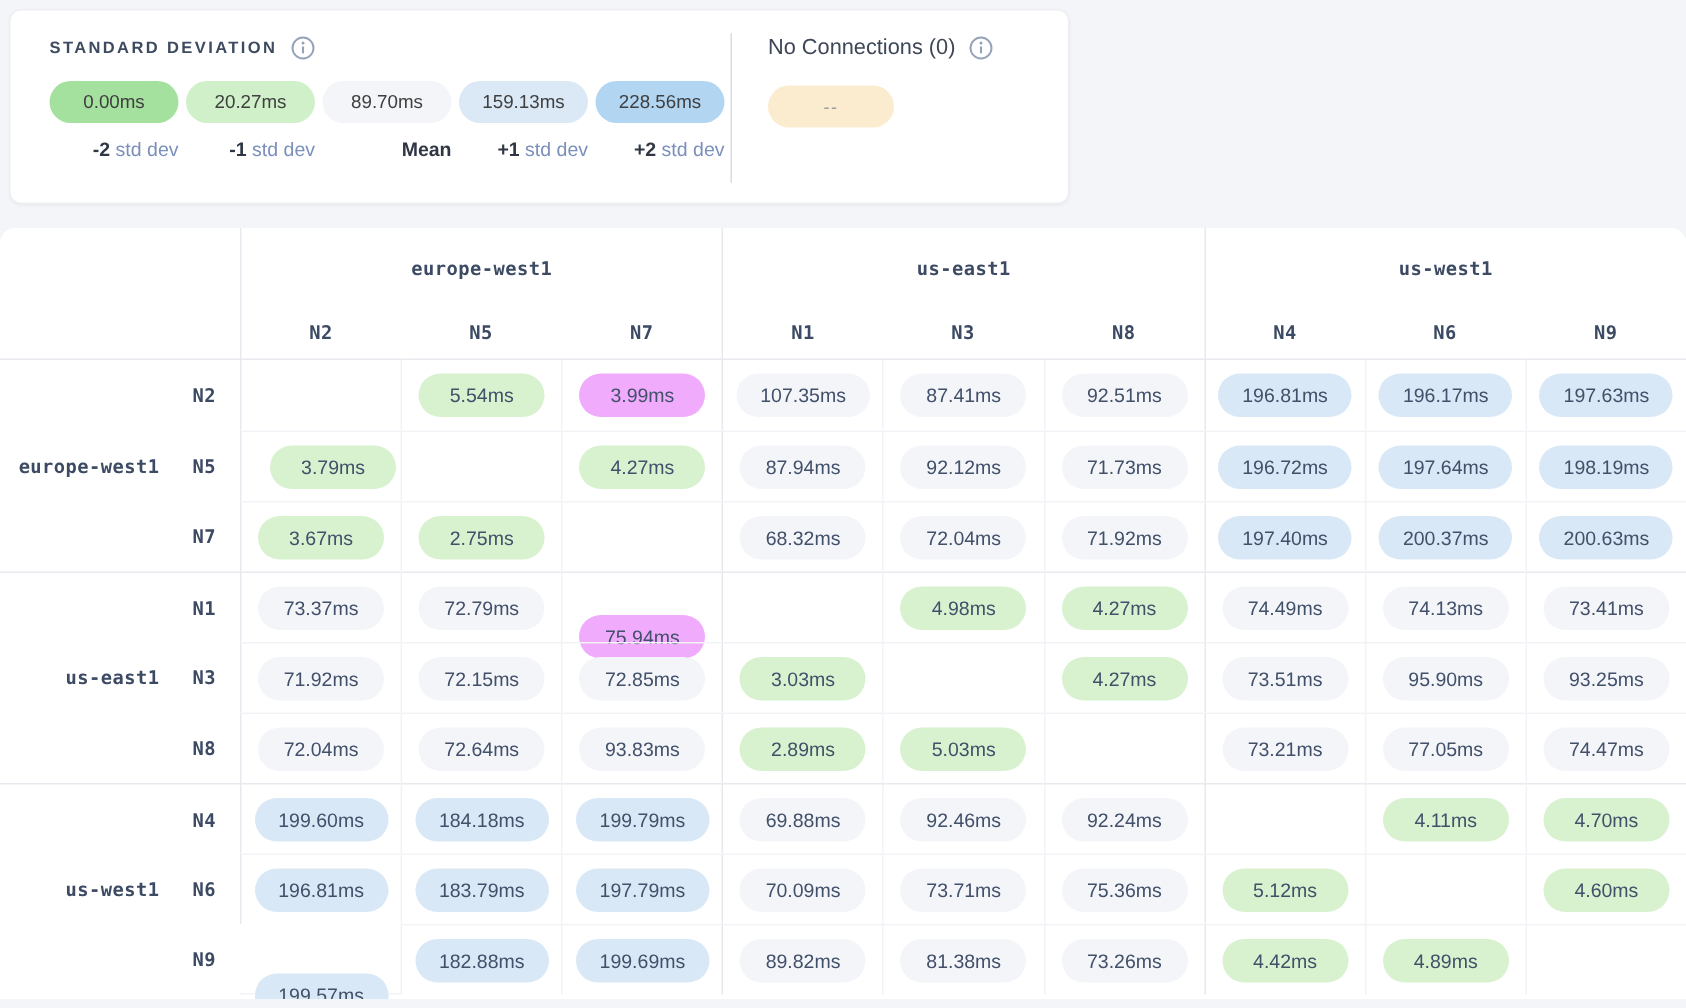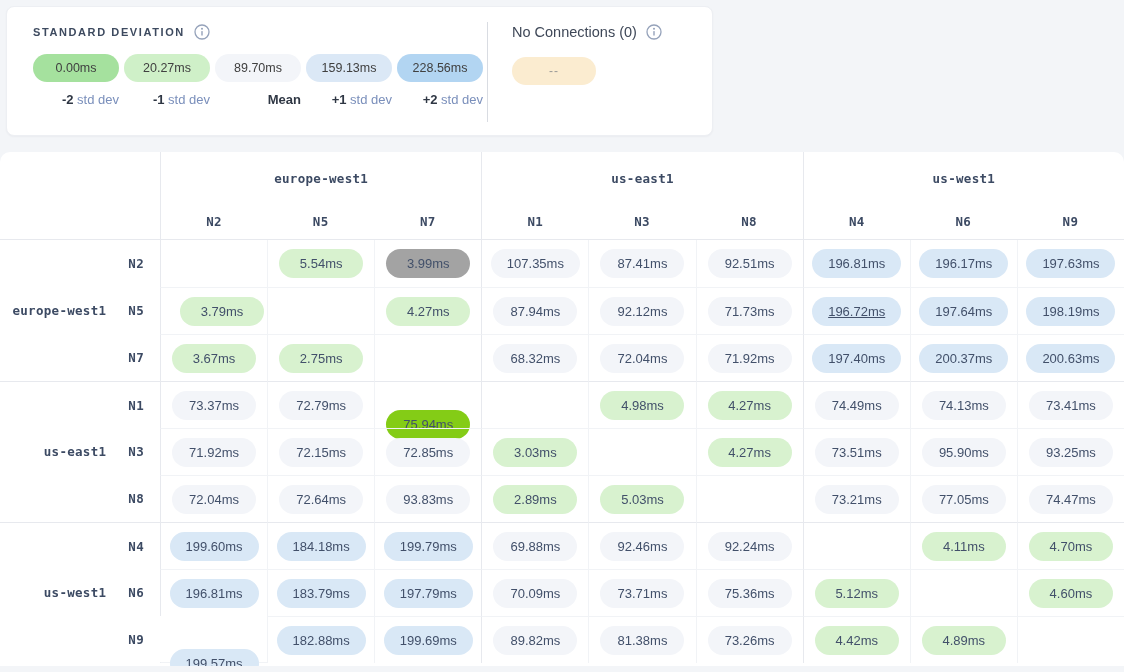--- a/index.html
+++ b/index.html
@@ -136,21 +136,21 @@
       <div class="hcell hb" style="grid-area: 2 / 9;">N6</div>
       <div class="hcell hb" style="grid-area: 2 / 10;">N9</div>
       <div class="label-cell" style="grid-area: 3 / 1;">
         <div>N2</div>
       </div>
       <div class="cell strong-left" style="grid-area: 3 / 2;"></div>
       <div class="cell light-left" style="grid-area: 3 / 3;">
         <div class="cell-pill" style="background: rgb(216, 242, 207);">5.54ms</div>
       </div>
       <div class="cell light-left" style="grid-area: 3 / 4;">
-        <div class="cell-pill" style="background: #a3a3a3;">3.99ms</div>
+        <div class="cell-pill" style="background: #f0abfc;">3.99ms</div>
       </div>
       <div class="cell strong-left" style="grid-area: 3 / 5;">
         <div class="cell-pill" style="background: rgb(243, 245, 249);">107.35ms</div>
       </div>
       <div class="cell light-left" style="grid-area: 3 / 6;">
         <div class="cell-pill" style="background: rgb(243, 245, 249);">87.41ms</div>
       </div>
       <div class="cell light-left" style="grid-area: 3 / 7;">
         <div class="cell-pill" style="background: rgb(243, 245, 249);">92.51ms</div>
       </div>
@@ -177,21 +177,21 @@
       <div class="cell strong-left light-top" style="grid-area: 4 / 5;">
         <div class="cell-pill" style="background: rgb(243, 245, 249);">87.94ms</div>
       </div>
       <div class="cell light-left light-top" style="grid-area: 4 / 6;">
         <div class="cell-pill" style="background: rgb(243, 245, 249);">92.12ms</div>
       </div>
       <div class="cell light-left light-top" style="grid-area: 4 / 7;">
         <div class="cell-pill" style="background: rgb(243, 245, 249);">71.73ms</div>
       </div>
       <div class="cell strong-left light-top" style="grid-area: 4 / 8;">
-        <div class="cell-pill" style="background: rgb(217, 232, 246); text-decoration: underline;">196.72ms</div>
+        <div class="cell-pill" style="background: rgb(217, 232, 246);">196.72ms</div>
       </div>
       <div class="cell light-left light-top" style="grid-area: 4 / 9;">
         <div class="cell-pill" style="background: rgb(217, 232, 246);">197.64ms</div>
       </div>
       <div class="cell light-left light-top" style="grid-area: 4 / 10;">
         <div class="cell-pill" style="background: rgb(217, 232, 246);">198.19ms</div>
       </div>
       <div class="label-cell" style="grid-area: 5 / 1;">
         <div>N7</div>
       </div>
@@ -223,21 +223,21 @@
       <div class="label-cell strong-top" style="grid-area: 6 / 1;">
         <div>N1</div>
       </div>
       <div class="cell strong-left strong-top" style="grid-area: 6 / 2;">
         <div class="cell-pill" style="background: rgb(243, 245, 249);">73.37ms</div>
       </div>
       <div class="cell light-left strong-top" style="grid-area: 6 / 3;">
         <div class="cell-pill" style="background: rgb(243, 245, 249);">72.79ms</div>
       </div>
       <div class="cell light-left strong-top" style="grid-area: 6 / 4;">
-        <div class="cell-pill" style="background: #84cc16; margin-top: 38px;">75.94ms</div>
+        <div class="cell-pill" style="background: #f0abfc; margin-top: 38px;">75.94ms</div>
       </div>
       <div class="cell strong-left strong-top" style="grid-area: 6 / 5;"></div>
       <div class="cell light-left strong-top" style="grid-area: 6 / 6;">
         <div class="cell-pill" style="background: rgb(216, 242, 207);">4.98ms</div>
       </div>
       <div class="cell light-left strong-top" style="grid-area: 6 / 7;">
         <div class="cell-pill" style="background: rgb(216, 242, 207);">4.27ms</div>
       </div>
       <div class="cell strong-left strong-top" style="grid-area: 6 / 8;">
         <div class="cell-pill" style="background: rgb(243, 245, 249);">74.49ms</div>

